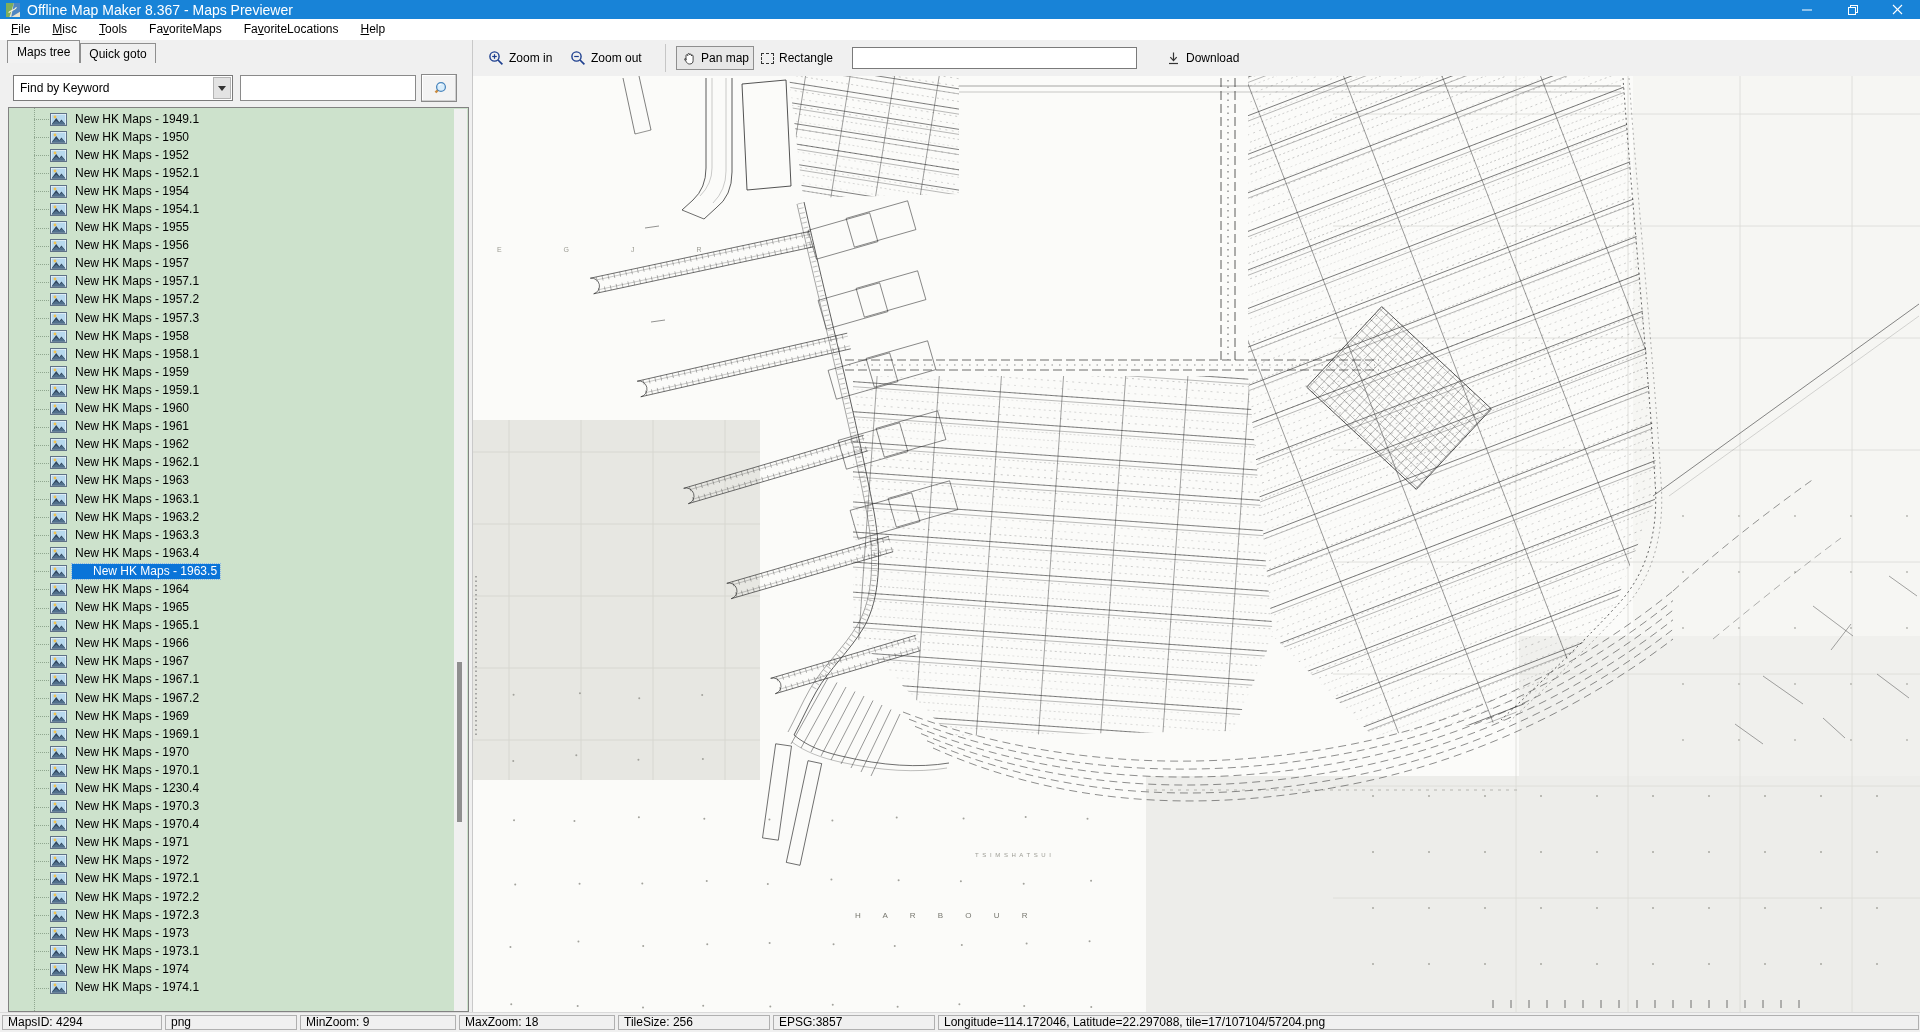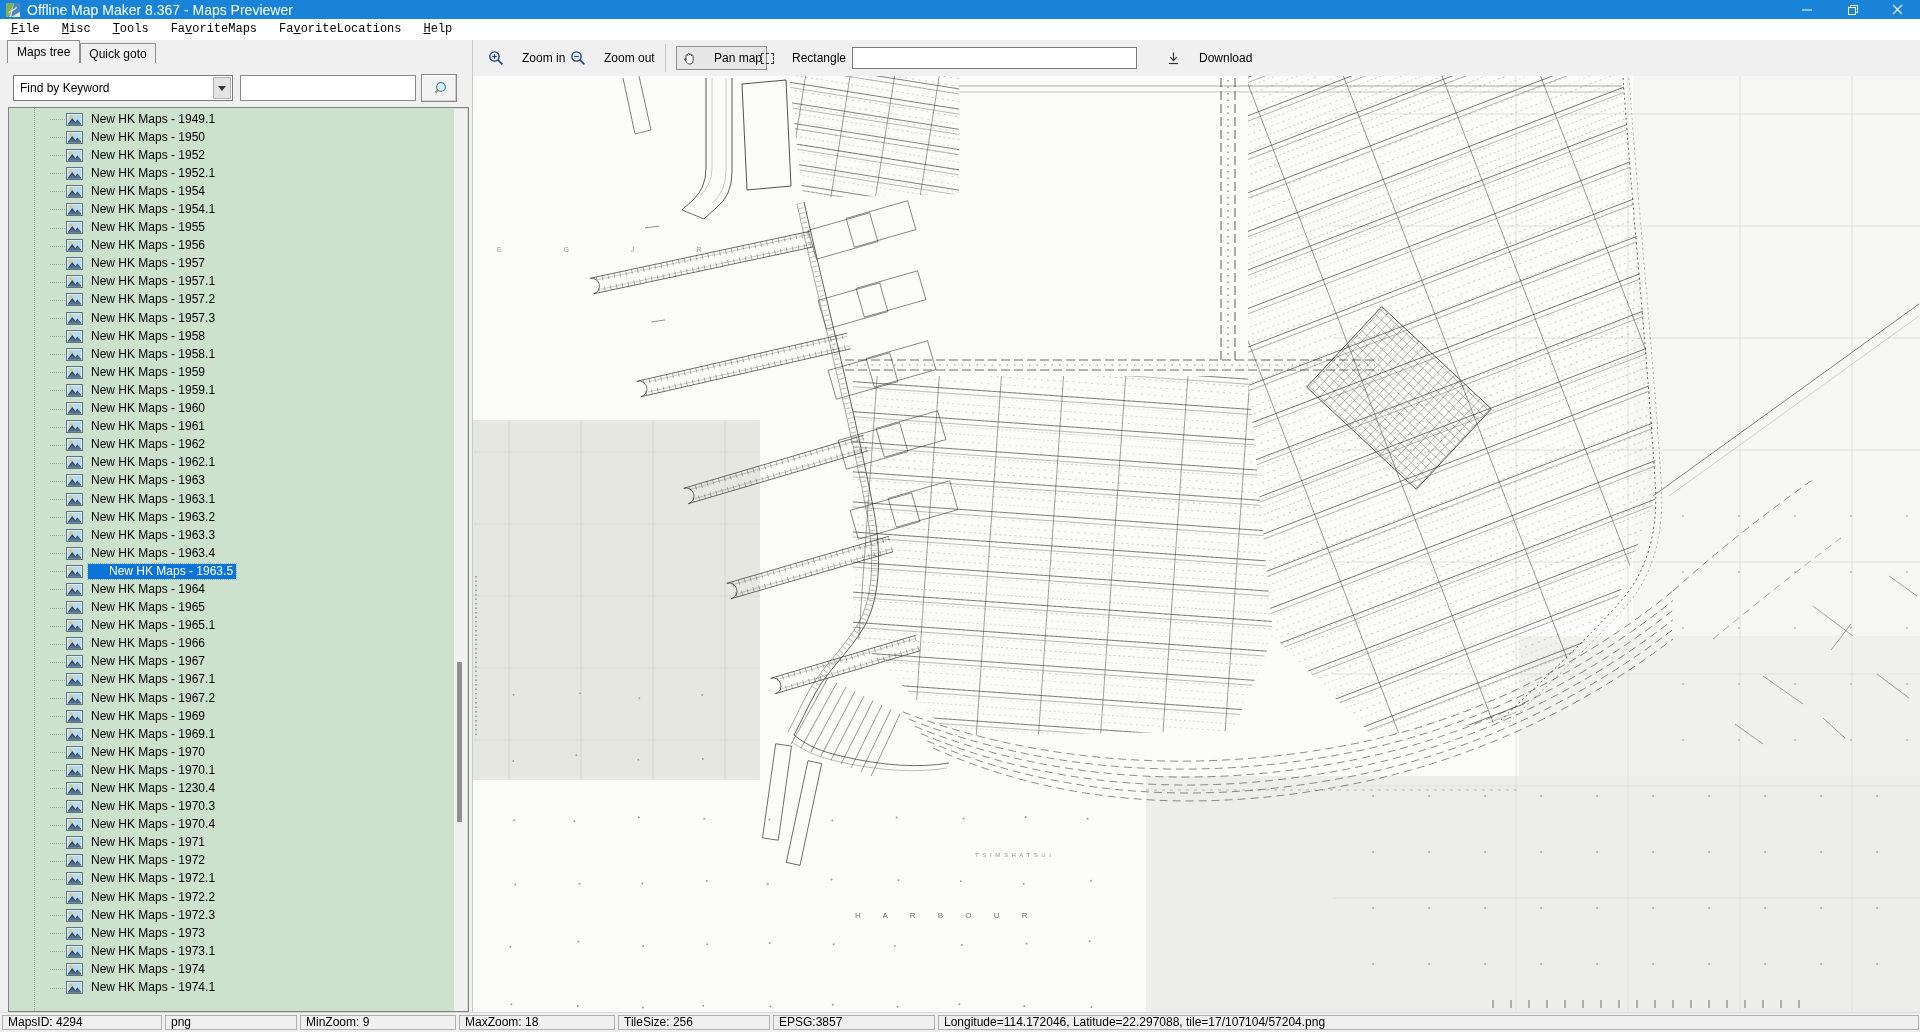--- a/index.html
+++ b/index.html
@@ -5,21 +5,21 @@
   * { margin:0; padding:0; box-sizing:border-box; }
   html,body { width:1920px; height:1032px; overflow:hidden; background:#f0f0f0;
               font-family:"Liberation Sans", sans-serif; font-size:12px; color:#000; }
   .titlebar { position:absolute; left:0; top:0; width:1920px; height:19px; background:#1883d7;
               color:#fff; display:flex; align-items:center; }
   .app-icon { width:14px; height:14px; margin:0 7px 0 6px; flex:0 0 auto; }
   .title-text { font-size:14px; }
   .win-btns { margin-left:auto; display:flex; height:19px; }
   .win-btn { width:45px; height:19px; display:flex; align-items:center; justify-content:center; }
   .menubar { position:absolute; left:0; top:19px; width:1920px; height:21px; background:#ffffff;
-             display:flex; align-items:center;font-family:Liberation Mono, monospace; }
+             display:flex; align-items:center; }
   .menu-item { padding:0 11px; height:21px; line-height:21px; cursor:default; }
   .menu-item u { text-decoration:underline; }
 
   
   .left-panel { position:absolute; left:0; top:40px; width:472px; height:972px; background:#f0f0f0; }
   .splitter { position:absolute; left:472px; top:40px; width:1px; height:972px; background:#c9c9c9; }
   .tabstrip { position:absolute; left:0; top:0; height:23px; display:flex; align-items:flex-end; padding-left:7px; }
   .tab { border:1px solid #8f8f8f; border-bottom:none; background:#f0f0f0; padding:3px 8px 3px 8px; }
   .tab.active { padding:4px 9px; position:relative; z-index:2; background:#f2f2f2; }
   .tab.inactive { height:20px; }
@@ -30,33 +30,33 @@
                  border:1px solid #b4b4b4; display:flex; align-items:center; justify-content:center; }
   .combo-arrow .tri { width:0; height:0; border-left:4px solid transparent; border-right:4px solid transparent;
                       border-top:5px solid #333; }
   .find-input { position:absolute; left:240px; top:2px; width:176px; height:26px; border:1px solid #8a8a8a;
                 background:#fff; padding:0 4px; font:inherit; }
   .find-btn { position:absolute; left:421px; top:1px; width:36px; height:28px; background:#f3f3f3;
               border:1px solid #8a8a8a; box-shadow:inset -1px -1px 0 #cfcfcf, inset 1px 1px 0 #fff;
               display:flex; align-items:center; justify-content:center; }
   .tree-box { position:absolute; left:8px; top:67px; width:461px; height:905px; background:#cde2cc;
               border:1px solid #828282; overflow:hidden; }
-  .tree-rows { position:absolute; left:16px; top:2px; right:15px; }
+  .tree-rows { position:absolute; left:0; top:2px; right:15px; }
   .tree-vline { position:absolute; left:25px; top:0; bottom:0; width:0; border-left:1px dotted #8fa68f; }
   .tree-row { position:relative; height:18.1px; display:flex; align-items:center; white-space:nowrap; }
   .tree-conn { position:absolute; left:25px; top:9px; width:15px; border-top:1px dotted #8fa68f; }
   .tree-ico { margin-left:41px; width:17px; height:13px; flex:0 0 auto; }
   .tree-label { margin-left:5px; padding:0 3px; line-height:15px; }
   .tree-row.selected .tree-label { background:#0a74d8; color:#fff; outline:1px dotted #8db8e8;padding-left:21px; }
   .tree-scroll { position:absolute; right:1px; top:1px; width:13px; height:903px; background:#f0f0f0; }
   .tree-thumb { position:absolute; left:3px; top:553px; width:5px; height:160px; background:#8f8f8f; }
 
   
   .toolbar { position:absolute; left:473px; top:40px; width:1447px; height:36px; background:#f0f0f0; }
-  .tb-item { position:absolute; top:6px; height:24px; display:flex; align-items:center; gap:18px; padding:0 4px; }
+  .tb-item { position:absolute; top:6px; height:24px; display:flex; align-items:center; gap:5px; padding:0 4px; }
   .tb-sep { position:absolute; left:192px; top:4px; width:1px; height:28px; background:#c6c6c6; }
   .tb-pressed { border:1px solid #8f8f8f; background:#e7e7e7; }
   .tb-input { position:absolute; left:379px; top:7px; width:285px; height:22px; border:1px solid #7a7a7a;
               background:#fff; font:inherit; padding:0 4px; }
   .rect-glyph { width:13px; height:11px; border:1px dashed #333; }
 
   
   .map-area { position:absolute; left:473px; top:76px; width:1447px; height:936px; background:#fbfbf9; overflow:hidden; }
 
   

